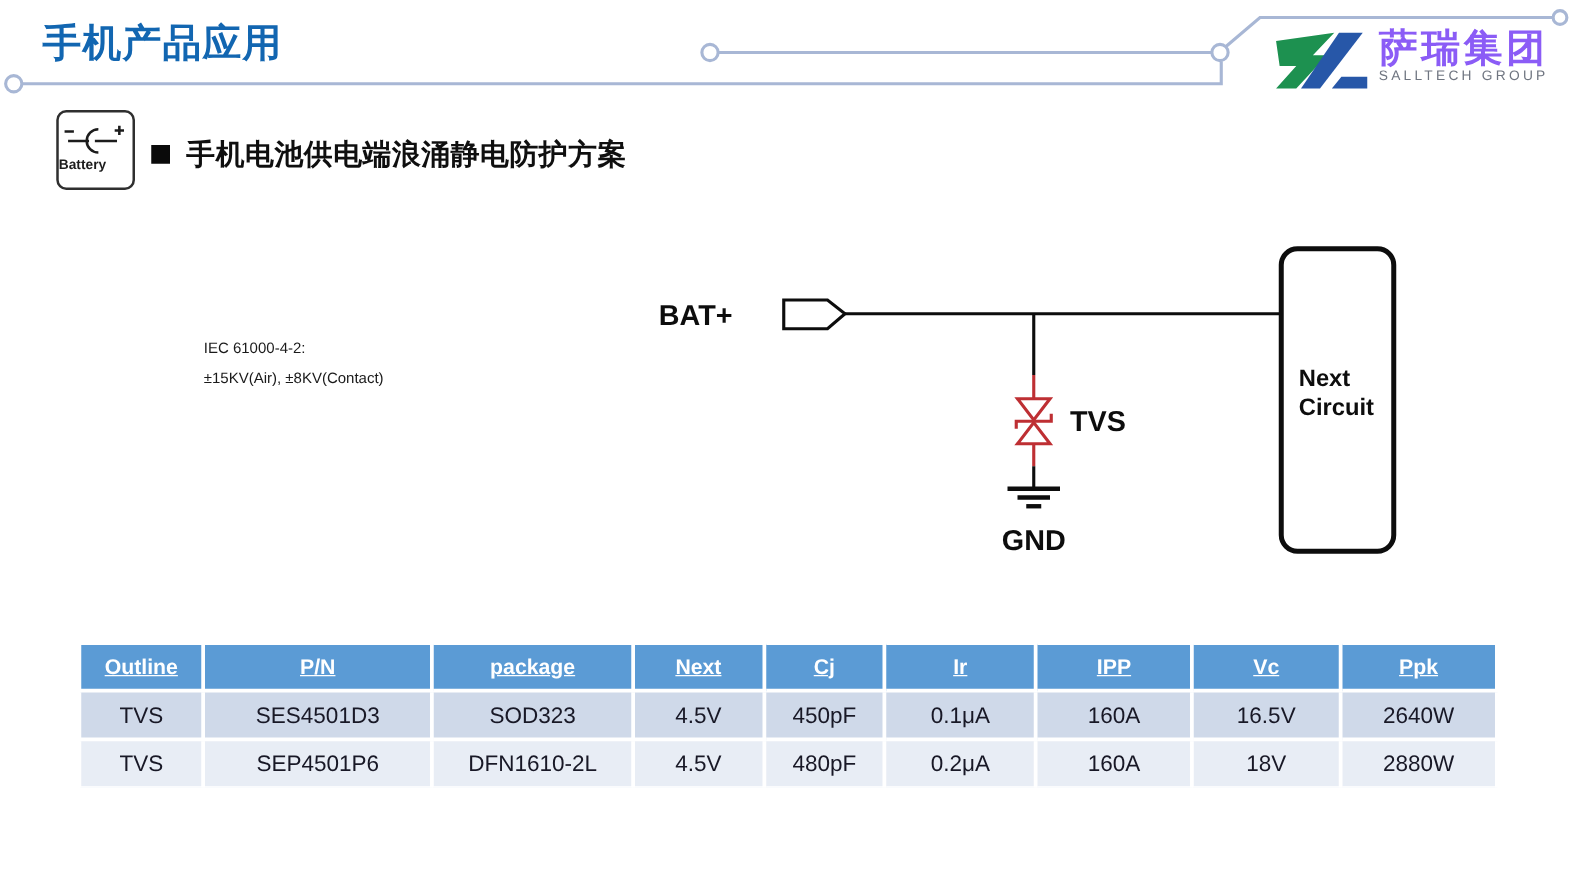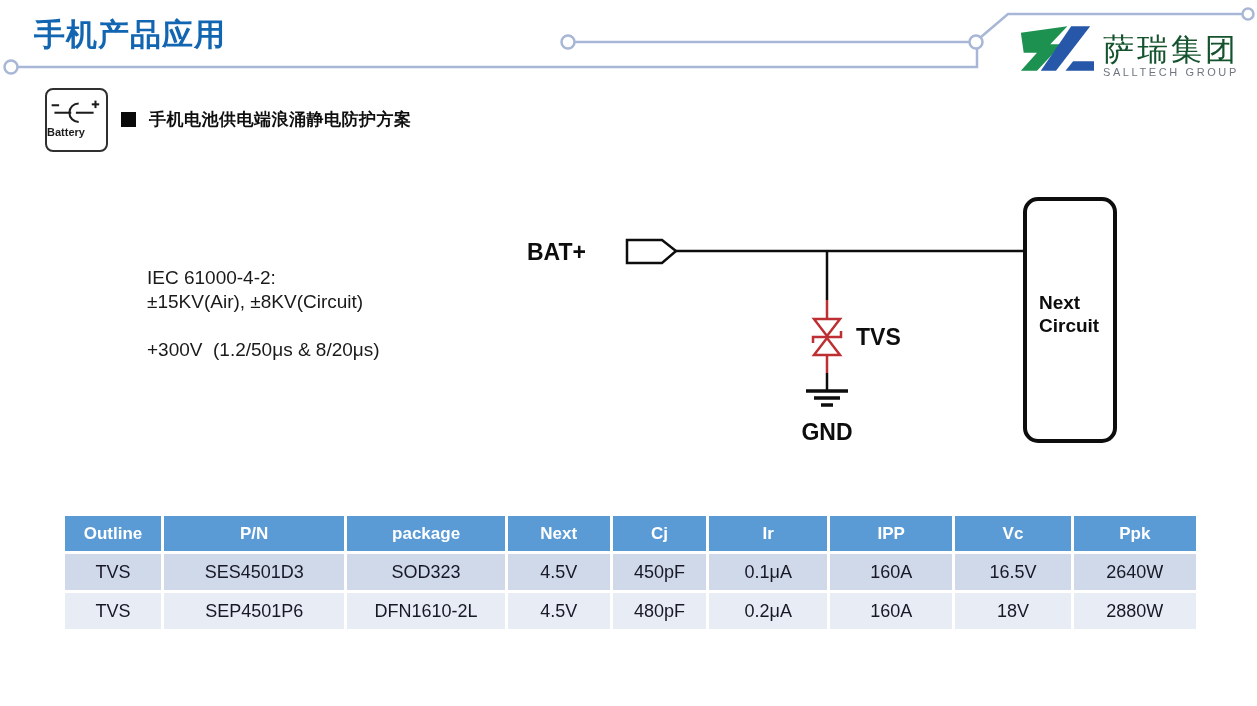--- a/index.html
+++ b/index.html
@@ -9,47 +9,47 @@
   
   .deco{position:absolute;left:0;top:0;width:1257px;height:90px;}
 
   
   .title{position:absolute;left:34px;top:14px;font-size:31px;font-weight:bold;
          color:#1266B1;letter-spacing:1px;}
 
   
   .logo{position:absolute;left:1018px;top:23px;display:flex;align-items:flex-start;gap:9px;}
   .logo-text{display:flex;flex-direction:column;line-height:1;}
-  .logo-cn{font-size:31px;font-weight:normal;color:#14532d;letter-spacing:3px;margin-top:11px;}
+  .logo-cn{font-size:31px;font-weight:bold;color:#8b5cf6;letter-spacing:3px;}
   .logo-en{font-size:11px;color:#6F7580;letter-spacing:2.6px;margin-top:2px;}
 
   
   .battery-box{position:absolute;left:45px;top:88px;width:59px;height:60px;
     border:2px solid #2f2f2f;border-radius:8px;background:#fff;
     display:flex;flex-direction:column;align-items:flex-start;justify-content:flex-start;}
   .battery-label{font-size:11px;font-weight:bold;color:#1c1c1c;margin-top:-2px;}
 
   
   .heading{position:absolute;left:121px;top:108px;display:flex;align-items:center;}
   .bullet{width:15px;height:15px;background:#0a0a0a;margin-right:13px;flex:0 0 auto;}
-  .heading-text{font-size:17px;font-weight:bold;color:#0f0f0f;letter-spacing:0.5px;}
+  .heading-text{font-size:23px;font-weight:bold;color:#0f0f0f;letter-spacing:0.5px;}
 
   
-  .specs{position:absolute;left:147px;top:266px;font-size:19px;color:#1a1a1a;}
+  .specs{position:absolute;left:163px;top:266px;font-size:12px;color:#1a1a1a;}
   .specs .line{line-height:24px;white-space:pre-wrap;}
   .specs .gap{height:24px;}
 
   
   .circuit{position:absolute;left:500px;top:185px;width:640px;height:280px;}
 
   
   .spec-table{position:absolute;left:62px;top:513px;width:1137px;
     border-collapse:collapse;table-layout:fixed;}
   .spec-table th{background:#5B9BD5;color:#fff;font-size:17px;font-weight:bold;
-    height:35px;border:3px solid #fff;text-align:center;padding:0;}
+    height:35px;border:3px solid #fff;text-align:center;padding:0;text-decoration:underline;}
   .spec-table td{font-size:18px;color:#181826;height:36px;border:3px solid #fff;
     text-align:center;padding:0;}
   .spec-table tbody tr:nth-child(odd) td{background:#CFD9E9;}
   .spec-table tbody tr:nth-child(even) td{background:#E8EDF5;}
 </style>
 </head>
 <body>
 
 <div class="slide">
 
@@ -93,23 +93,22 @@
     <div class="battery-label">Battery</div>
   </div>
 
   <div class="heading">
     <span class="bullet"></span>
     <span class="heading-text">手机电池供电端浪涌静电防护方案</span>
   </div>
 
   <div class="specs">
     <div class="line">IEC 61000-4-2:</div>
-    <div class="line">±15KV(Air), ±8KV(Circuit)</div>
+    <div class="line">±15KV(Air), ±8KV(Contact)</div>
     <div class="gap"></div>
-    <div class="line">+300V  (1.2/50μs &amp; 8/20μs)</div>
   </div>
 
   <svg class="circuit" viewBox="500 185 640 280">
 
     <text x="527" y="260" font-size="23" font-weight="bold" fill="#0d0d0d">BAT+</text>
 
     <polygon points="627,240 662,240 676,251 662,263 627,263" fill="#fff" stroke="#0d0d0d" stroke-width="2.5"></polygon>
 
     <line x1="676" y1="251" x2="1025" y2="251" stroke="#0d0d0d" stroke-width="2.5"></line>
 

